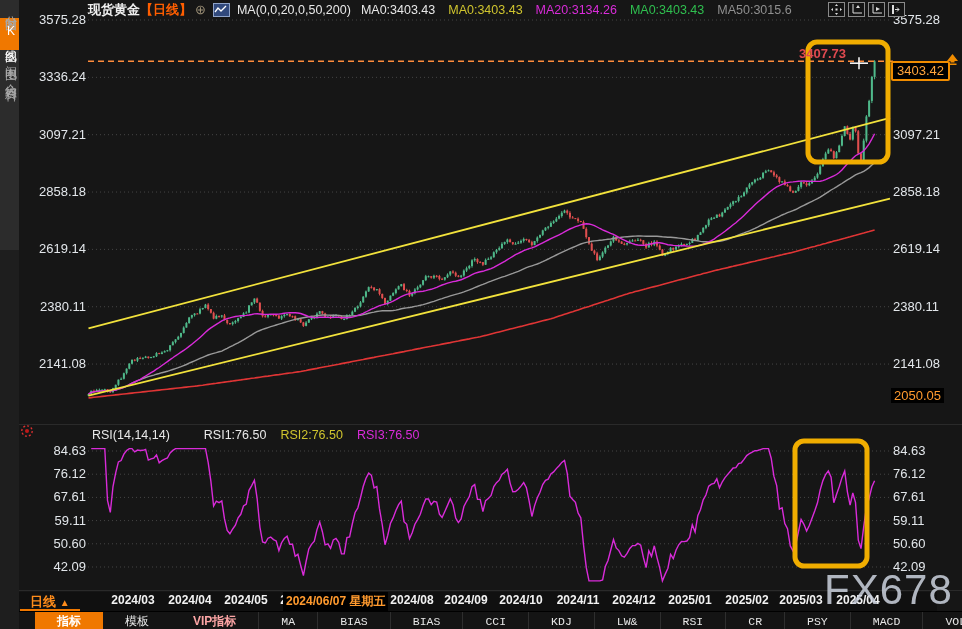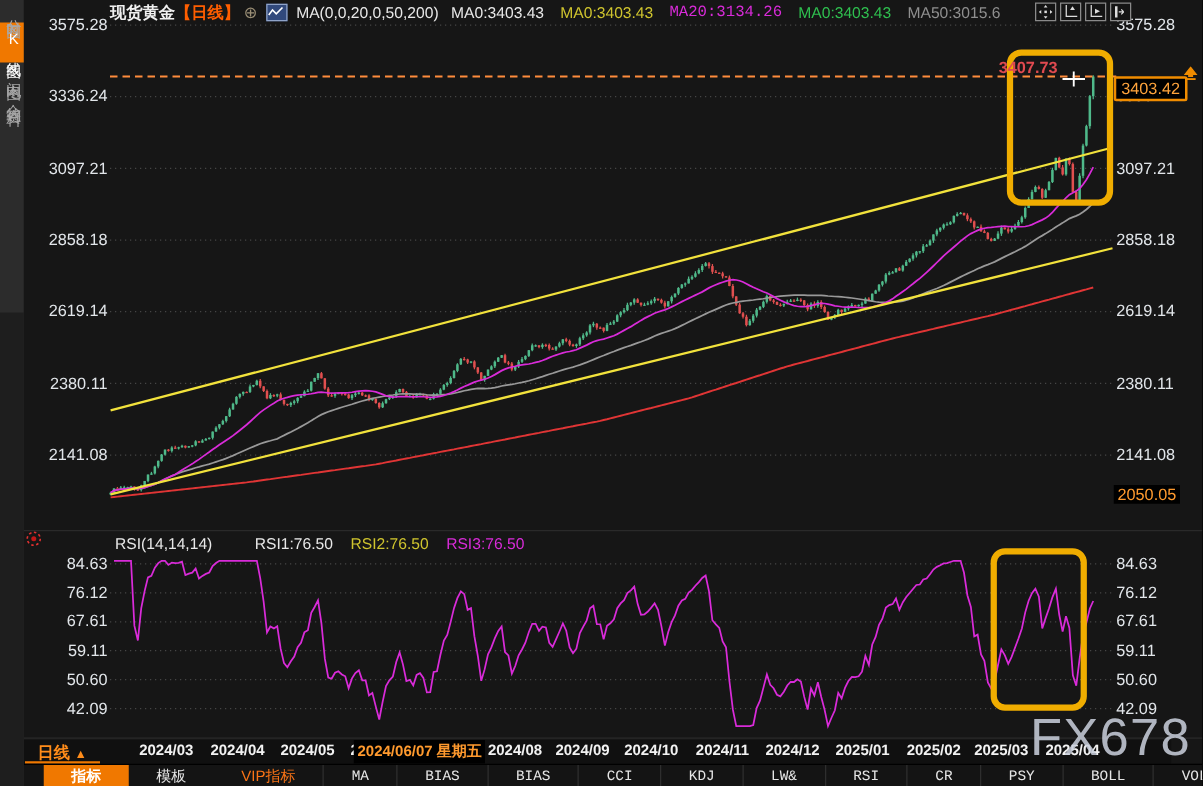--- a/index.html
+++ b/index.html
@@ -42,21 +42,21 @@
   #xrow{position:absolute;left:19px;top:592px;width:918px;height:19px;background:#101010;z-index:4;}
   #period-sel{position:absolute;left:11px;top:1px;color:#ff8c1a;font-size:13px;font-weight:bold;cursor:pointer;}
   #period-underline{position:absolute;left:1px;top:17px;width:60px;height:2px;background:#f07800;}
   .x-label{position:absolute;top:1px;transform:translateX(-50%);color:#f2f2f2;font-weight:bold;font-size:12px;}
   #x-tooltip{position:absolute;left:264px;top:0px;background:#000;color:#ff9a2e;font-weight:bold;
      font-size:12px;padding:1px 3px;z-index:6;white-space:nowrap;}
   #toolbar{position:absolute;left:19px;top:611px;width:943px;height:18px;background:#141414;display:flex;
      align-items:stretch;z-index:6;border-top:1px solid #000;}
   .tab{display:flex;align-items:center;padding:0 22px;font-size:12px;color:#e6e6e6;cursor:pointer;white-space:nowrap;}
   .tab.active{background:#f07800;color:#fff;font-weight:bold;}
-  .tab.vip{color:#f97316;font-weight:normal;}
+  .tab.vip{color:#fca5a5;font-weight:bold;}
   .tab.mono{font-family:"Liberation Mono",monospace;font-size:11.5px;border-left:1px solid #2e2e2e;}
   .tab.tile{background:#3c3c3c;margin-left:4px;}
   #watermark{position:absolute;left:824px;top:566px;font-size:42px;color:#ccd2de;opacity:.85;z-index:8;
      font-family:"Liberation Sans",sans-serif;letter-spacing:1px;}
   .divider{position:absolute;left:19px;width:943px;height:1px;background:#2a2a2a;z-index:3;}
   #chart-svg{position:absolute;left:0;top:0;z-index:1;}
 </style>
 </head>
 <body>
 
@@ -685,21 +685,21 @@
     <span class="circle-plus" style="margin-left:-4px;">⊕</span>
     <span class="mini-chart-icon">
       <svg width="13" height="10" viewBox="0 0 13 10">
           <polyline points="1,7 4,3 7,6 12,1" fill="none" stroke="#fff" stroke-width="1.3"></polyline>
         </svg>
     </span>
     <span class="ma-set">MA(0,0,20,0,50,200)</span>
     <span id="ma-legend" style="display:flex;gap:10px;">
         <span class="legend-item" style="color: rgb(232, 232, 232);">MA0:3403.43</span>
         <span class="legend-item" style="color: rgb(207, 196, 46);">MA0:3403.43</span>
-        <span class="legend-item" style="color: rgb(217, 43, 217); font-family: Liberation Mono, monospace;">MA20:3134.26</span>
+        <span class="legend-item" style="color: rgb(217, 43, 217);">MA20:3134.26</span>
         <span class="legend-item" style="color: rgb(47, 191, 79);">MA0:3403.43</span>
         <span class="legend-item" style="color: rgb(143, 143, 143);">MA50:3015.6</span>
       </span>
   </div>
 
   <div id="tool-icons">
       <span class="ticon">
         <svg width="11" height="11" viewBox="0 0 11 11">
           <path d="M5.5 0 L7 2 L4 2 Z M5.5 11 L7 9 L4 9 Z M0 5.5 L2 4 L2 7 Z M11 5.5 L9 4 L9 7 Z" fill="#ddd"></path>
           <rect x="4.5" y="4.5" width="2" height="2" fill="#ddd"></rect>
@@ -798,21 +798,21 @@
       <span class="tab vip">VIP指标</span>
       <span class="tab mono">MA</span>
       <span class="tab mono">BIAS</span>
       <span class="tab mono">BIAS</span>
       <span class="tab mono">CCI</span>
       <span class="tab mono">KDJ</span>
       <span class="tab mono">LW&amp;</span>
       <span class="tab mono">RSI</span>
       <span class="tab mono">CR</span>
       <span class="tab mono">PSY</span>
-      <span class="tab mono">BOLL</span>
+      <span class="tab mono">MACD</span>
       <span class="tab mono">VOL</span>
       <span class="tab mono">OBV</span>
       <span class="tab tile">设置</span>
     </div>
 
   <div id="watermark">FX678</div>
 
   <div class="divider" style="top:424px;"></div>
   <div class="divider" style="top:590px;"></div>
 </div>

